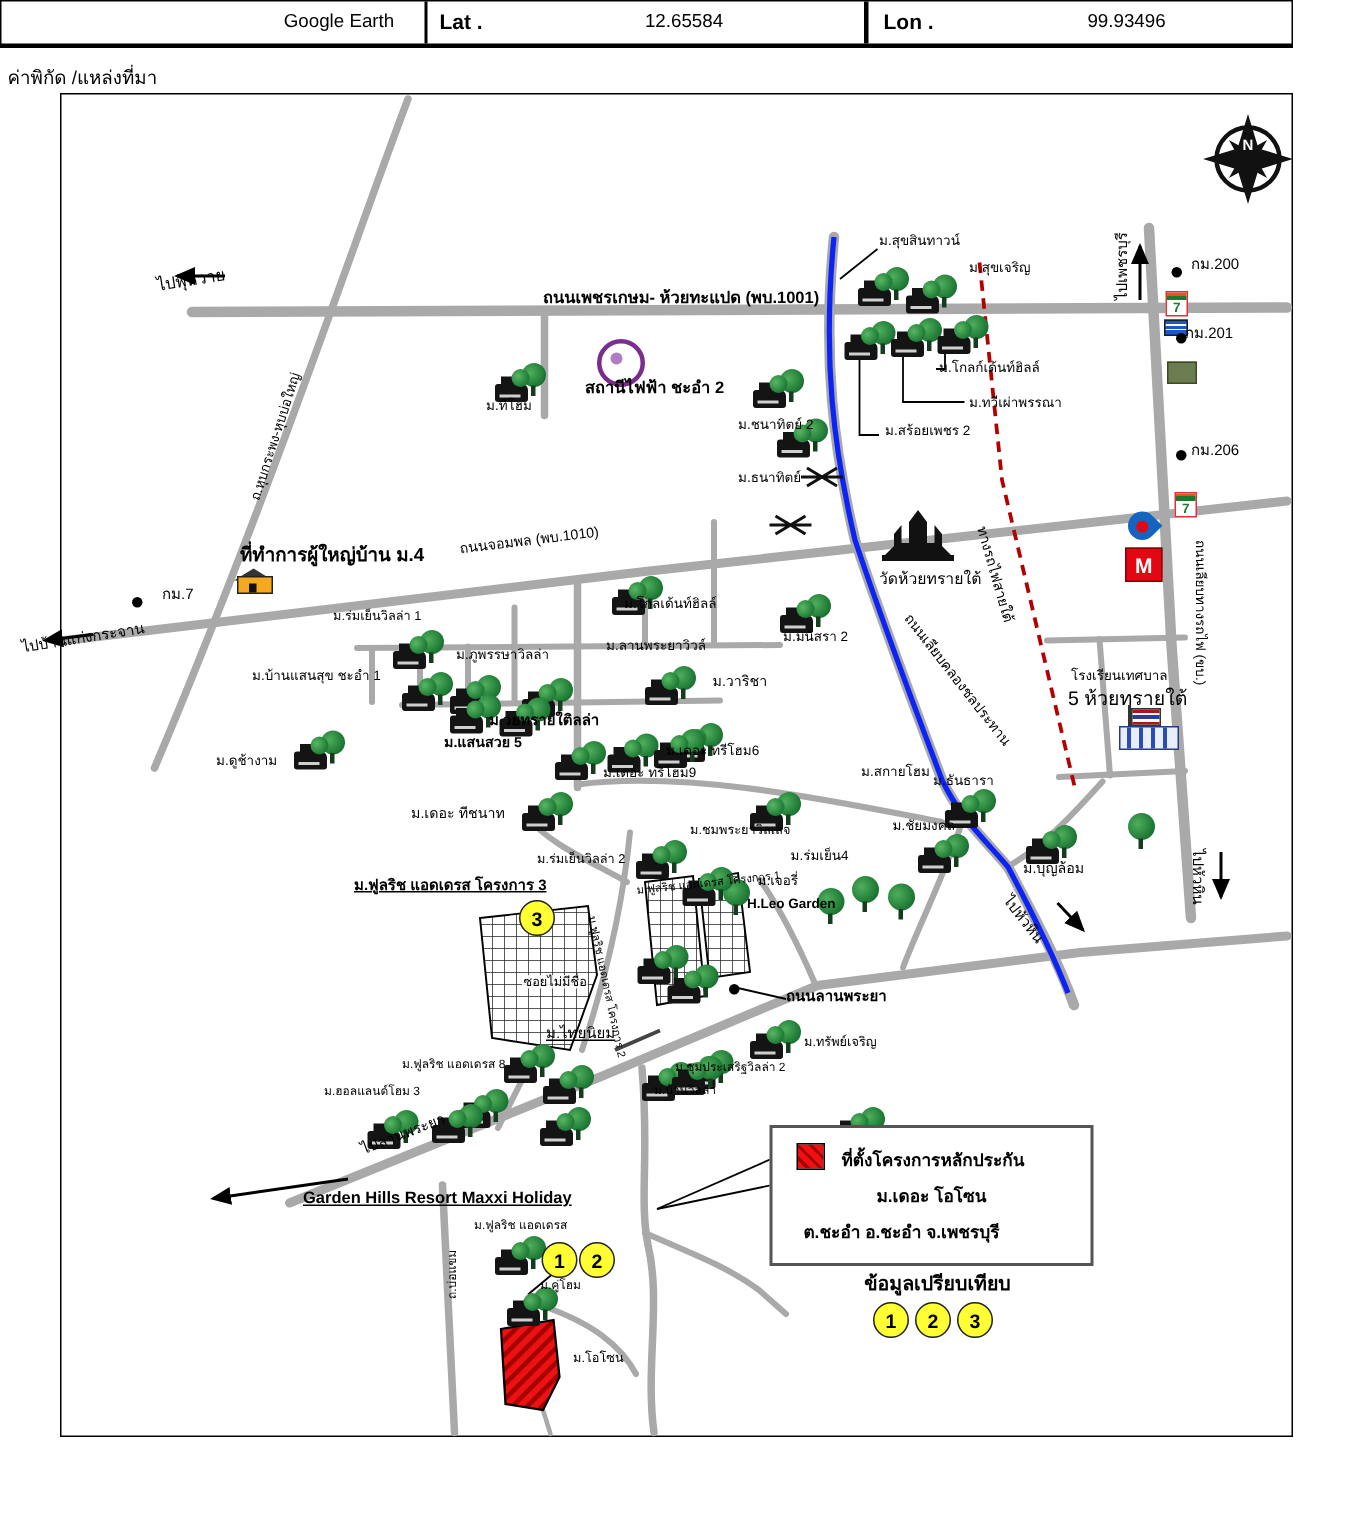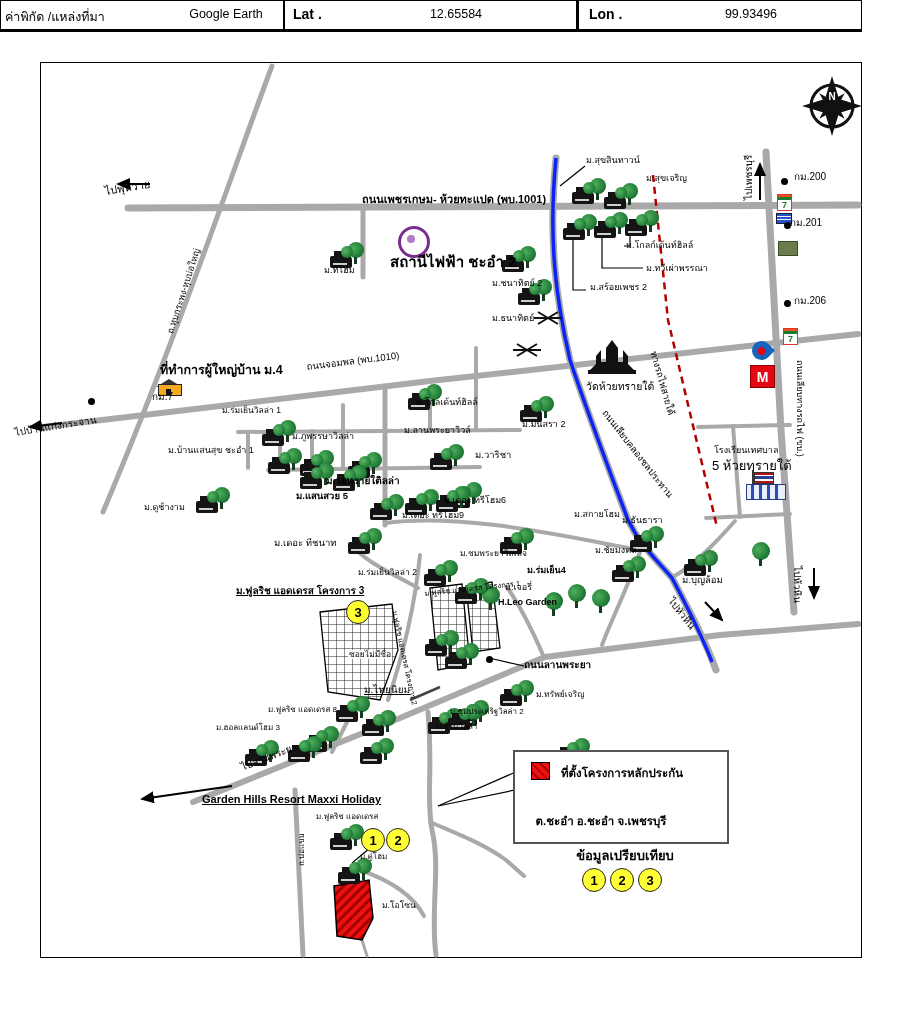--- a/index.html
+++ b/index.html
@@ -64,21 +64,21 @@
         background-image:linear-gradient(90deg,transparent 0 4px,#2b4bb5 4px 7px,transparent 7px 12px,#2b4bb5 12px 15px,transparent 15px 20px,#2b4bb5 20px 23px,transparent 23px 28px,#2b4bb5 28px 31px,transparent 31px);}
   #school .flag{position:absolute;left:8px;top:-4px;width:18px;height:10px;
         background:linear-gradient(#b31217 0 2px,#fff 2px 3.5px,#2a3f8f 3.5px 6.5px,#fff 6.5px 8px,#b31217 8px 10px);border:0.5px solid #333;}
   #school .pole{position:absolute;left:6px;top:-6px;width:2px;height:16px;background:#333;}
 </style>
 </head>
 <body>
 <div id="page">
 
   <div id="hdr">
-    <span class="hcell" style="left:4px;">ค่าพิกัด /แหล่งที่มา</span>
+    <span class="hcell" style="left:4px;margin-top:35px;">ค่าพิกัด /แหล่งที่มา</span>
     <span class="hcell" style="left:170px;width:110px;text-align:center;">Google Earth</span>
     <div class="vline" style="left:282px;width:2px;"></div>
     <span class="hcell" style="left:292px;font-size:14px;font-weight:bold;top:5px;">Lat .</span>
     <span class="hcell" style="left:355px;width:200px;text-align:center;">12.65584</span>
     <div class="vline" style="left:575px;width:3px;"></div>
     <span class="hcell" style="left:588px;font-size:14px;font-weight:bold;top:5px;">Lon .</span>
     <span class="hcell" style="left:650px;width:200px;text-align:center;">99.93496</span>
   </div>
 
   <div id="map"></div>
@@ -197,68 +197,69 @@
   <div class="icon" id="powerlogo"></div>
   <div class="icon" id="school">
     <span class="pole"></span>
       <span class="flag"></span>
       <span class="bld"></span>
   </div>
 
   <div id="legendbox">
     <span class="redhatch"></span>
     <div class="lrow1">ที่ตั้งโครงการหลักประกัน</div>
+    <div class="lrow2">ม.เดอะ โอโซน</div>
     <div class="lrow3">ต.ชะอำ อ.ชะอำ จ.เพชรบุรี</div>
   </div>
   <div id="comparetitle">ข้อมูลเปรียบเทียบ</div>
 
 <div class="mlabel" style="left: 104px; top: 186px; font-size: 11px; transform: rotate(-9deg);">ไปพุหวาย</div>
     <div class="mlabel" style="left: 362px; top: 194px; font-size: 11px; font-weight: bold;">ถนนเพชรเกษม- ห้วยทะแปด (พบ.1001)</div>
     <div class="mlabel" style="left: 586px; top: 156px; font-size: 9px;">ม.สุขสินทาวน์</div>
     <div class="mlabel" style="left: 646px; top: 174px; font-size: 9px;">ม.สุขเจริญ</div>
     <div class="mlabel" style="left: 626px; top: 241px; font-size: 9px;">ม.โกลก์เด้นท์ฮิลล์</div>
     <div class="mlabel" style="left: 646px; top: 264px; font-size: 9px;">ม.ทวีเผ่าพรรณา</div>
     <div class="mlabel" style="left: 590px; top: 283px; font-size: 9px;">ม.สร้อยเพชร 2</div>
     <div class="mlabel" style="left: 324px; top: 266px; font-size: 9px;">ม.ทีโฮม</div>
     <div class="mlabel" style="left: 492px; top: 279px; font-size: 9px;">ม.ชนาทิตย์ 2</div>
     <div class="mlabel" style="left: 492px; top: 314px; font-size: 9px;">ม.ธนาทิตย์</div>
-    <div class="mlabel" style="left: 390px; top: 254px; font-size: 15px; font-weight: bold;">สถานีไฟฟ้า ชะอำ 2</div>
+    <div class="mlabel" style="left: 390px; top: 254px; font-size: 11px; font-weight: bold;">สถานีไฟฟ้า ชะอำ 2</div>
     <div class="mlabel" style="left: 744px; top: 200px; font-size: 10px; transform: rotate(-90deg);">ไปเพชรบุรี</div>
     <div class="mlabel" style="left: 794px; top: 172px; font-size: 10px;">กม.200</div>
     <div class="mlabel" style="left: 790px; top: 218px; font-size: 10px;">กม.201</div>
     <div class="mlabel" style="left: 794px; top: 296px; font-size: 10px;">กม.206</div>
     <div class="mlabel" style="left: 166px; top: 332px; font-size: 9px; transform: rotate(-72deg);">ถ.หุบกระพง-หุบบ่อใหญ่</div>
     <div class="mlabel" style="left: 160px; top: 364px; font-size: 12.5px; font-weight: bold;">ที่ทำการผู้ใหญ่บ้าน ม.4</div>
-    <div class="mlabel" style="left: 108px; top: 392px; font-size: 10px; margin-left: 44px;">กม.7</div>
+    <div class="mlabel" style="left: 108px; top: 392px; font-size: 10px;">กม.7</div>
     <div class="mlabel" style="left: 14px; top: 428px; font-size: 10px; transform: rotate(-9deg);">ไปบ้านแก่งกระจาน</div>
     <div class="mlabel" style="left: 306px; top: 362px; font-size: 9.5px; transform: rotate(-7deg);">ถนนจอมพล (พบ.1010)</div>
     <div class="mlabel" style="left: 586px; top: 381px; font-size: 10.5px;">วัดห้วยทรายใต้</div>
     <div class="mlabel" style="left: 608px; top: 408px; font-size: 9.5px; transform: rotate(52deg);">ถนนเลียบคลองชลประทาน</div>
     <div class="mlabel" style="left: 658px; top: 350px; font-size: 9.5px; transform: rotate(74deg);">ทางรถไฟสายใต้</div>
     <div class="mlabel" style="left: 804px; top: 360px; font-size: 9px; transform: rotate(90deg);">ถนนเลียบทางรถไฟ (ขบ.)</div>
     <div class="mlabel" style="left: 714px; top: 446px; font-size: 9px;">โรงเรียนเทศบาล</div>
     <div class="mlabel" style="left: 712px; top: 459px; font-size: 13px;">5 ห้วยทรายใต้</div>
     <div class="mlabel" style="left: 222px; top: 406px; font-size: 8.5px;">ม.ร่มเย็นวิลล่า 1</div>
     <div class="mlabel" style="left: 168px; top: 446px; font-size: 9px;">ม.บ้านแสนสุข ชะอำ 1</div>
-    <div class="mlabel" style="left: 292px; top: 432px; font-size: 9px;">ม.ภูพรรษาวิลล่า</div>
+    <div class="mlabel" style="left: 304px; top: 432px; font-size: 9px;">ม.ภูพรรษาวิลล่า</div>
     <div class="mlabel" style="left: 416px; top: 398px; font-size: 9px;">ม.โกลเด้นท์ฮิลล์</div>
     <div class="mlabel" style="left: 404px; top: 426px; font-size: 9px;">ม.ลานพระยาวิวล์</div>
     <div class="mlabel" style="left: 522px; top: 420px; font-size: 9px;">ม.มนัสรา 2</div>
     <div class="mlabel" style="left: 475px; top: 450px; font-size: 9.5px;">ม.วาริชา</div>
     <div class="mlabel" style="left: 326px; top: 476px; font-size: 10px; font-weight: bold;">ม.วยทรายใติลล่า</div>
     <div class="mlabel" style="left: 296px; top: 491px; font-size: 9.5px; font-weight: bold;">ม.แสนสวย 5</div>
     <div class="mlabel" style="left: 144px; top: 503px; font-size: 9px;">ม.ดูช้างาม</div>
     <div class="mlabel" style="left: 444px; top: 496px; font-size: 9px;">ม.เดอะ ทรีโฮม6</div>
     <div class="mlabel" style="left: 402px; top: 511px; font-size: 9px;">ม.เดอะ ทรีโฮม9</div>
     <div class="mlabel" style="left: 274px; top: 538px; font-size: 9.5px;">ม.เดอะ ทีชนาท</div>
     <div class="mlabel" style="left: 574px; top: 510px; font-size: 9px;">ม.สกายโฮม</div>
     <div class="mlabel" style="left: 460px; top: 549px; font-size: 8.5px;">ม.ชมพระยาวิลเลจ</div>
     <div class="mlabel" style="left: 622px; top: 516px; font-size: 9px;">ม.ธันธารา</div>
     <div class="mlabel" style="left: 595px; top: 546px; font-size: 9px;">ม.ชัยมงคล</div>
-    <div class="mlabel" style="left: 527px; top: 566px; font-size: 9px; font-weight: bold;">ม.ร่มเย็น4</div>
+    <div class="mlabel" style="left: 527px; top: 566px; font-size: 9px;">ม.ร่มเย็น4</div>
     <div class="mlabel" style="left: 505px; top: 583px; font-size: 9px;">ม.เจอรี่</div>
     <div class="mlabel" style="left: 682px; top: 575px; font-size: 9.5px;">ม.บุญล้อม</div>
     <div class="mlabel" style="left: 358px; top: 568px; font-size: 8.5px;">ม.ร่มเย็นวิลล่า 2</div>
     <div class="mlabel" style="left: 236px; top: 586px; font-size: 10px; font-weight: bold; text-decoration: underline;">ม.ฟูลริช แอดเดรส โครงการ 3</div>
     <div class="mlabel" style="left: 498px; top: 598px; font-size: 9px; font-weight: bold;">H.Leo Garden</div>
     <div class="mlabel" style="left: 424px; top: 590px; font-size: 7.5px; transform: rotate(-6deg);">ม.ฟูลริช แอดเดรส โครงการ 1</div>
     <div class="mlabel" style="left: 398px; top: 610px; font-size: 7.5px; transform: rotate(78deg);">ม.ฟูลริช แอดเดรส โครงการ 2</div>
     <div class="mlabel bg" style="left: 348px; top: 650px; font-size: 8.5px;">ซอยไม่มีชื่อ</div>
     <div class="mlabel" style="left: 524px; top: 660px; font-size: 10px; font-weight: bold;">ถนนลานพระยา</div>
     <div class="mlabel" style="left: 364px; top: 685px; font-size: 10px; text-decoration: underline;">ม.ไทยนิยม</div>

